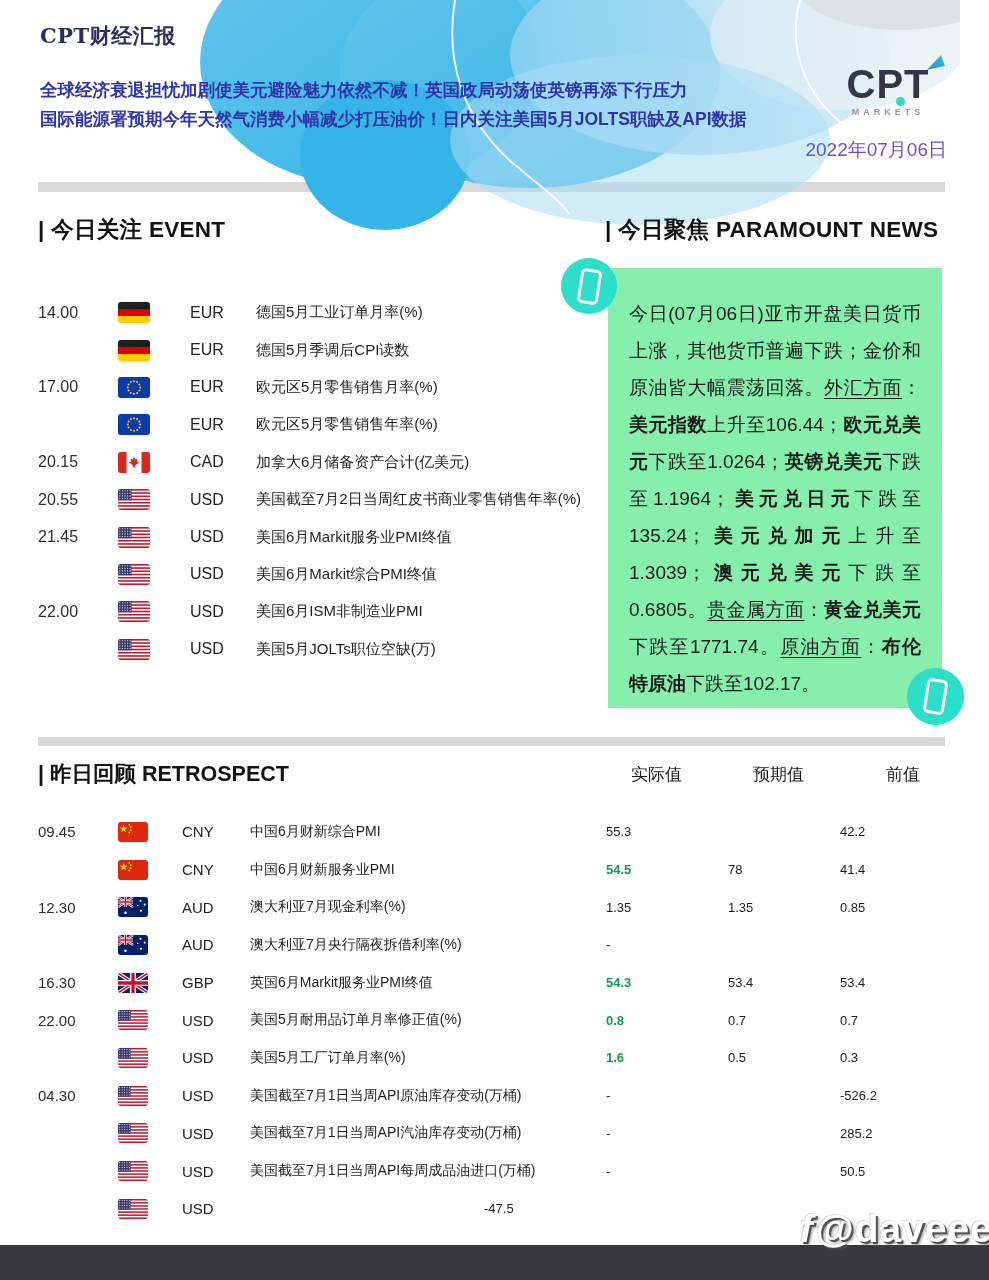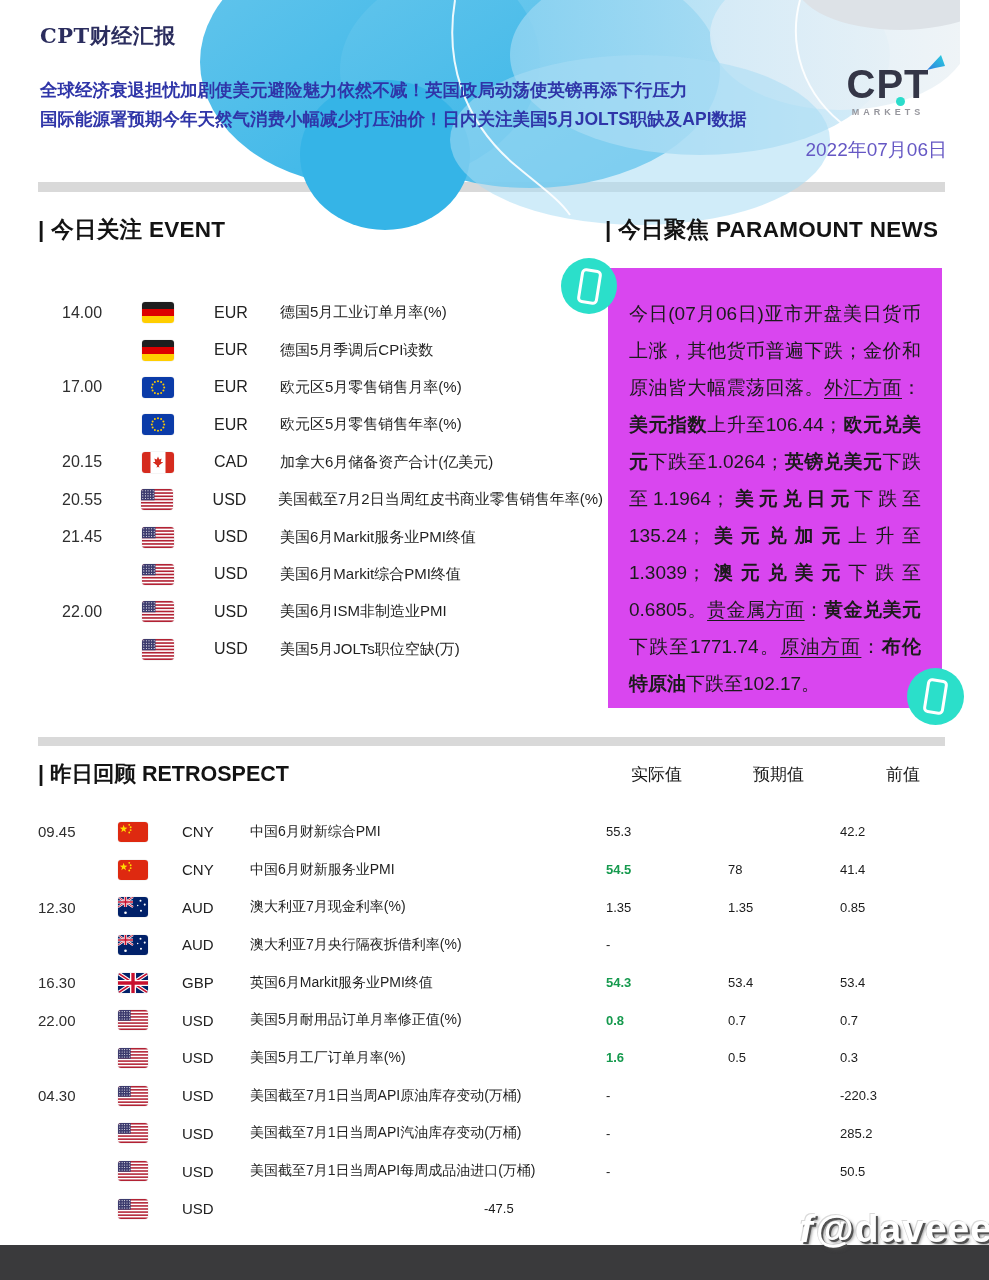--- a/index.html
+++ b/index.html
@@ -26,28 +26,28 @@
   .divider{position:absolute;left:38px;width:907px;background:#d9d9d9;z-index:0;}
   .divider-1{top:182px;height:10px;}
   .divider-2{top:737px;height:9px;}
   
   .sec-heading{position:absolute;top:214px;font-size:22.5px;font-weight:800;color:#131313;letter-spacing:.3px;z-index:2;}
   .sec-heading.left{left:38px;}
   .sec-heading.right{left:605px;}
   
   .event-rows{position:absolute;left:38px;top:294px;width:565px;z-index:2;}
   .ev-row{display:flex;align-items:center;height:37.4px;}
-  .ev-time{width:80px;font-size:16px;color:#2e2e2e;margin-left:24px;}
+  .ev-time{width:80px;font-size:16px;color:#2e2e2e;}
   .ev-flag{width:72px;display:flex;align-items:center;}
   .ev-code{width:66px;font-size:16px;color:#222;}
   .ev-desc{flex:1;font-size:15px;color:#1f1f1f;white-space:nowrap;}
   .flag{display:inline-block;line-height:0;border-radius:3px;overflow:hidden;box-shadow:0 0 0 .5px rgba(0,0,0,.08);}
   
   .news-box{
-    position:absolute;left:608px;top:268px;width:334px;height:440px;background:#d946ef;z-index:2;
+    position:absolute;left:608px;top:268px;width:334px;height:440px;background:#86efac;z-index:2;
     box-sizing:border-box;padding:27px 21px 0 21px;
   }
   .news-text{font-size:19px;line-height:37px;color:#1b1b1b;text-align:justify;}
   .news-text .b{font-weight:bold;}
   .news-text .u{text-decoration:underline;text-underline-offset:4px;}
   .badge{position:absolute;border-radius:50%;background:#2bdfca;z-index:3;display:flex;align-items:center;justify-content:center;}
   .badge-1{left:561px;top:258px;width:56px;height:56px;}
   .badge-2{left:907px;top:668px;width:57px;height:57px;}
   .phone-glyph{width:15px;height:29px;border:3px solid #fff;border-radius:5px;transform:rotate(9deg);}
   
@@ -636,21 +636,21 @@
             <circle cx="4.4" cy="9.5" r="0.55" fill="#fff"></circle>
             <circle cx="7" cy="9.5" r="0.55" fill="#fff"></circle>
             <circle cx="9.600000000000001" cy="9.5" r="0.55" fill="#fff"></circle>
             <circle cx="12.200000000000001" cy="9.5" r="0.55" fill="#fff"></circle>
           </svg></span>
       </span>
       <span class="rt-code">USD</span>
       <span class="rt-desc">美国截至7月1日当周API原油库存变动(万桶)</span>
       <span class="rt-val actual">-</span>
       <span class="rt-val expected"></span>
-      <span class="rt-val previous">-220.3</span>
+      <span class="rt-val previous">-526.2</span>
     </div>
     <div class="rt-row">
       <span class="rt-time"></span>
       <span class="rt-flag">
         <span class="flag"><svg width="30" height="20" viewBox="0 0 32 21" preserveAspectRatio="none">
             <rect width="32" height="21" fill="#fff"></rect>
             <rect y="0.00" width="32" height="1.62" fill="#b22234"></rect>
             <rect y="3.23" width="32" height="1.62" fill="#b22234"></rect>
             <rect y="6.46" width="32" height="1.62" fill="#b22234"></rect>
             <rect y="9.69" width="32" height="1.62" fill="#b22234"></rect>

